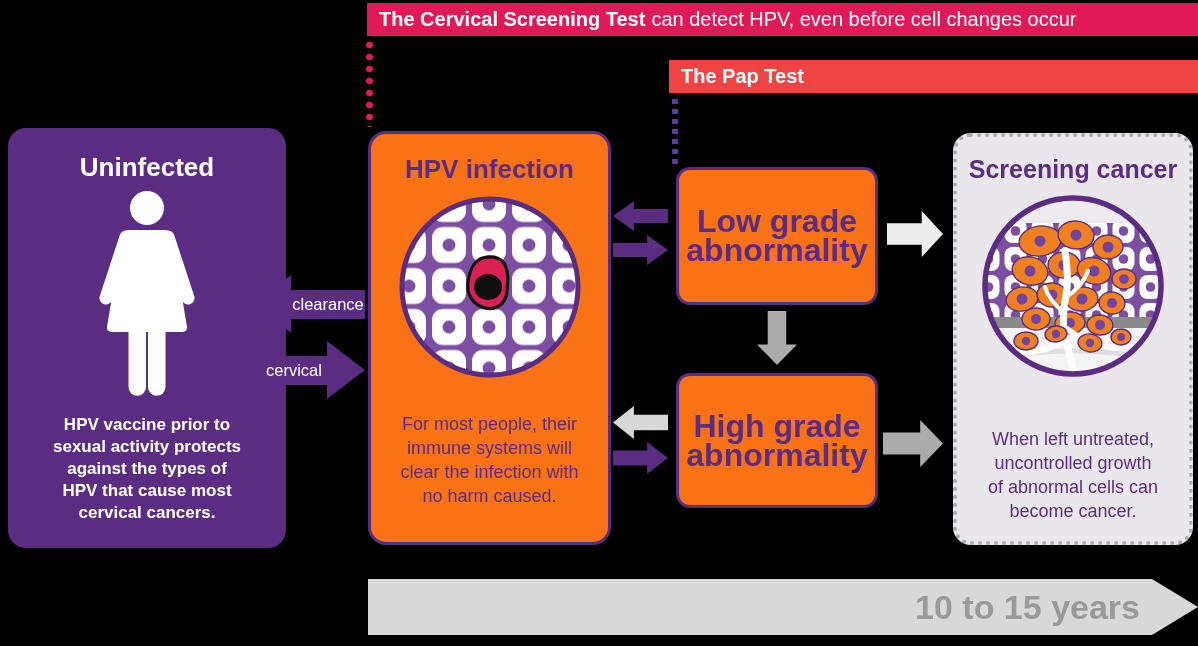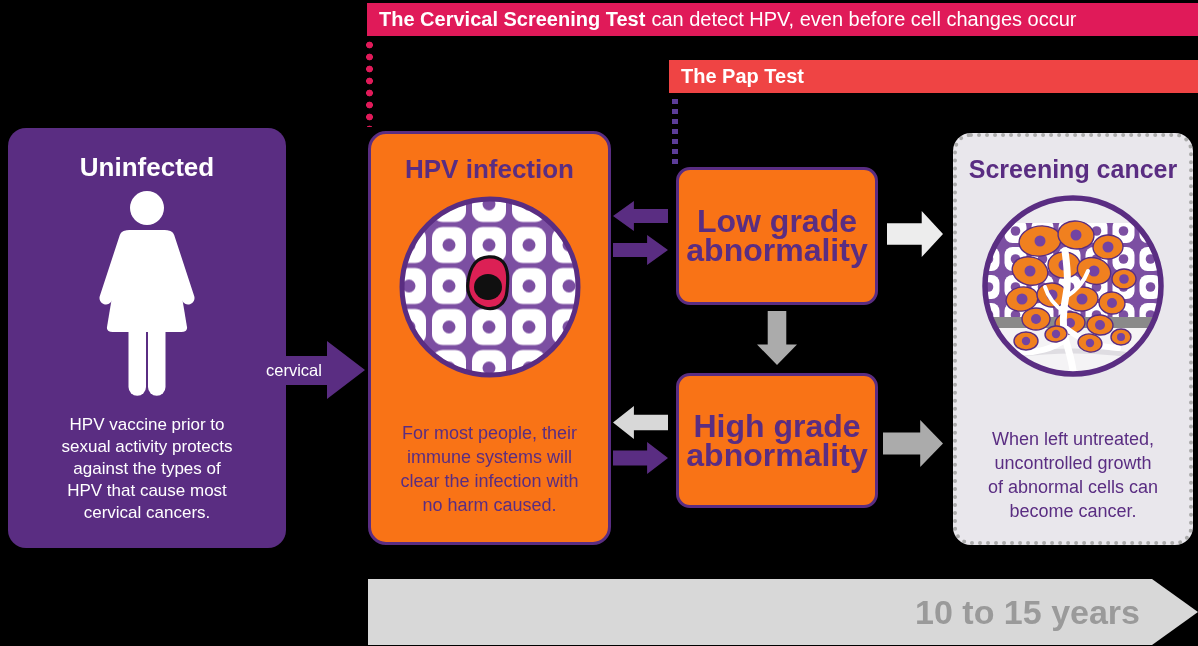--- a/index.html
+++ b/index.html
@@ -35,21 +35,21 @@
   .p-high { left:676px; top:373px; width:202px; height:135px; border-radius:14px;
             display:flex; flex-direction:column; align-items:center; justify-content:center; }
   .p-cancer { left:953px; top:133px; width:240px; height:412px; }
 
   .ttl { position:absolute; left:0; right:0; text-align:center; font-weight:bold; }
   .ttl-white { color:#fff; font-size:26px; top:24px; }
   .ttl-purple { color:#5A2D82; font-size:26px; }
   .grade-line { color:#5A2D82; font-size:32px; font-weight:bold; line-height:29px; text-align:center; }
 
   .body-txt { position:absolute; text-align:center; white-space:pre-line; }
-  .body-white { color:#fff; font-size:17px; line-height:22px; left:10px; right:10px; top:286px; }
+  .body-white { color:#fff; font-size:17px; line-height:22px; left:10px; right:10px; top:286px;font-weight:bold; }
   .body-purple { color:#5A2D82; font-size:18px; line-height:24px; }
 
   .art { position:absolute; left:50%; transform:translateX(-50%); }
 
   
   .arrow { position:absolute; }
   .arrow svg { position:absolute; inset:0; width:100%; height:100%; }
   .fill-purple polygon { fill:#5A2D82; }
   .fill-midgray polygon { fill:#ABABAB; }
   .fill-lightgray polygon { fill:#D8D8D8; }
@@ -60,21 +60,21 @@
   .a-infection { left:253px; top:341px; width:112px; height:58px; }
   .a-low-hpv   { left:613px; top:201px; width:55px; height:30px; }
   .a-hpv-low   { left:613px; top:235px; width:55px; height:30px; }
   .a-low-cancer{ left:887px; top:211px; width:56px; height:46px; }
   .a-low-high  { left:757px; top:311px; width:40px; height:54px; }
   .a-high-hpv  { left:613px; top:406px; width:55px; height:33px; }
   .a-hpv-high  { left:613px; top:442px; width:55px; height:32px; }
   .a-high-cancer{ left:883px; top:420px; width:60px; height:47px; }
 
   
-  .timeline { left:368px; top:579px; width:830px; height:66px; }
+  .timeline { left:368px; top:579px; width:830px; height:56px; }
   .timeline svg { position:absolute; inset:0; width:100%; height:100%; }
   .timeline-label { position:absolute; right:58px; top:50%; transform:translateY(-50%);
                     color:#9A9A9A; font-size:34px; font-weight:bold; }
 </style>
 </head>
 <body>
 
 <div class="stage">
 
   <div class="abs banner banner-screening">
@@ -102,20 +102,26 @@
         <line x1="69" y1="47" x2="89" y2="108"></line>
       </g>
     </svg>
     <div class="body-txt body-white">HPV vaccine prior to
 sexual activity protects
 against the types of
 HPV that cause most
 cervical cancers.</div>
   </div>
 
+  <div class="arrow a-clearance fill-purple">
+    <svg viewBox="0 0 112 58" preserveAspectRatio="none">
+        <polygon points="112,15 38,15 38,0 0,29 38,58 38,44 112,44"></polygon>
+      </svg>
+    <span class="arrow-label" style="left:38px; width:74px;">clearance</span>
+  </div>
   <div class="arrow a-infection fill-purple">
     <svg viewBox="0 0 112 58" preserveAspectRatio="none">
         <polygon points="0,15 74,15 74,0 112,29 74,58 74,44 0,44"></polygon>
       </svg>
     <span class="arrow-label" style="left:4px; width:74px;">cervical</span>
   </div>
 
   <div class="panel panel-light p-hpv">
     <div class="ttl ttl-purple" style="top:20px;">HPV infection</div>
     <svg class="art" style="top:58px;" width="190" height="190" viewBox="0 0 190 190">
@@ -129,21 +135,21 @@
           <circle cx="20" cy="20.5" r="6.5" fill="#7C4FA2"></circle>
         </pattern>
       </defs>
       <g clip-path="url(#hpvClip)">
         <rect x="-10" y="-10" width="210" height="210" fill="url(#cellGrid)"></rect>
         <path d="M80,71 C86,64 101,62 108,70 C114,77 113,89 112,99 C111,111 102,119 90,116 C78,113 71,102 73,90 C74,82 76,76 80,71 Z" fill="#DC2055" stroke="#101010" stroke-width="3.2"></path>
         <ellipse cx="93" cy="95" rx="14" ry="13" fill="#101010"></ellipse>
       </g>
       <circle cx="95" cy="95" r="88" fill="none" stroke="#5A2D82" stroke-width="5"></circle>
     </svg>
-    <div class="body-txt body-purple" style="top:287px; left:9px; right:9px;">For most people, their
+    <div class="body-txt body-purple" style="top:278px; left:9px; right:9px;">For most people, their
 immune systems will
 clear the infection with
 no harm caused.</div>
   </div>
 
   <div class="arrow a-low-hpv fill-purple">
     <svg viewBox="0 0 100 56" preserveAspectRatio="none">
         <polygon points="100,15 38,15 38,0 0,28 38,56 38,41 100,41"></polygon>
       </svg>
   </div>

